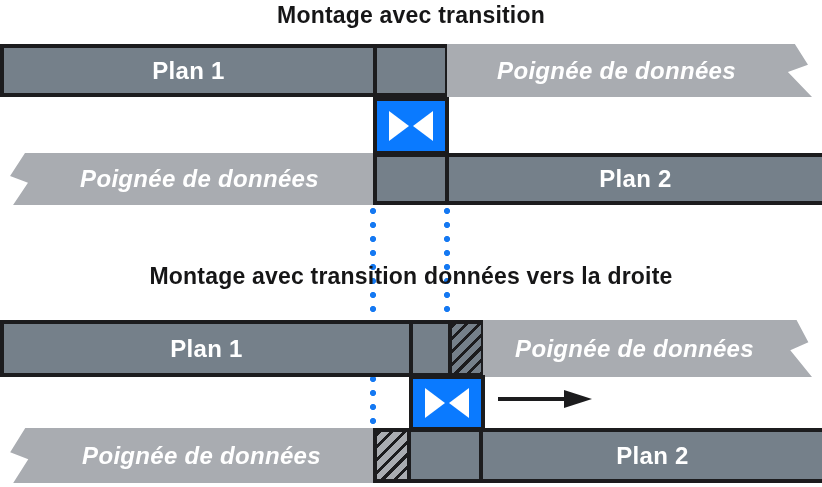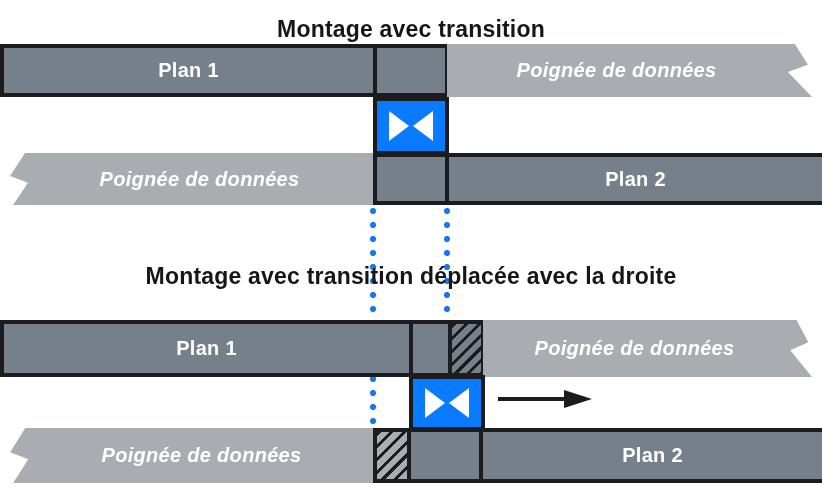--- a/index.html
+++ b/index.html
@@ -5,27 +5,27 @@
   html,body{margin:0;padding:0;background:#ffffff;}
   .canvas{
     position:relative;width:822px;height:487px;background:#ffffff;
     overflow:hidden;font-family:"Liberation Sans",sans-serif;
   }
   .title{
     position:absolute;left:0;width:822px;text-align:center;
     font-size:23px;font-weight:bold;color:var(--title,#161617);
     z-index:1;letter-spacing:0.2px;
   }
-  .title1{top:16px;}
+  .title1{top:2px;}
   .title2{top:263px;}
   .bar{position:absolute;box-sizing:border-box;display:flex;align-items:center;justify-content:center;z-index:2;}
   .dark{background:var(--clip,#75808A);border:4px solid var(--border,#1C1C1E);}
   .light{background:var(--handle,#A9ACB1);border:none;font-style:italic;}
   .bar-label{
-    color:var(--label,#ffffff);font-size:20px;font-weight:bold;letter-spacing:0.3px;
+    color:var(--label,#ffffff);font-size:24px;font-weight:bold;letter-spacing:0.3px;
     white-space:nowrap;
   }
   .torn-right{clip-path:polygon(0 0,95.3% 0,98.9% 39%,93.4% 53%,100% 100%,0 100%);}
   .torn-right .bar-label{padding-right:26px;}
   .torn-left{clip-path:polygon(6.7% 0,100% 0,100% 100%,3.5% 100%,7.5% 57%,2.7% 44%);}
   .torn-left .bar-label{padding-left:26px;}
   .hatch-dark{
     background-image:repeating-linear-gradient(135deg,var(--border,#1C1C1E) 0 3px,transparent 3px 9px);
     background-color:var(--clip,#75808A);border:4px solid var(--border,#1C1C1E);
   }
@@ -93,21 +93,21 @@
   </div>
 
   <div class="bar light torn-left t-handle2">
     <span class="bar-label">Poignée de données</span>
   </div>
   <div class="bar dark t-seg2"></div>
   <div class="bar dark t-plan2">
     <span class="bar-label">Plan 2</span>
   </div>
 
-  <div class="title title2">Montage avec transition déplacée avec la droite</div>
+  <div class="title title2">Montage avec transition données vers la droite</div>
 
   <div class="bar dark b-plan1">
     <span class="bar-label">Plan 1</span>
   </div>
   <div class="bar dark b-seg1"></div>
   <div class="bar hatch-dark b-hatch1"></div>
   <div class="bar light torn-right b-handle1">
     <span class="bar-label">Poignée de données</span>
   </div>
 

